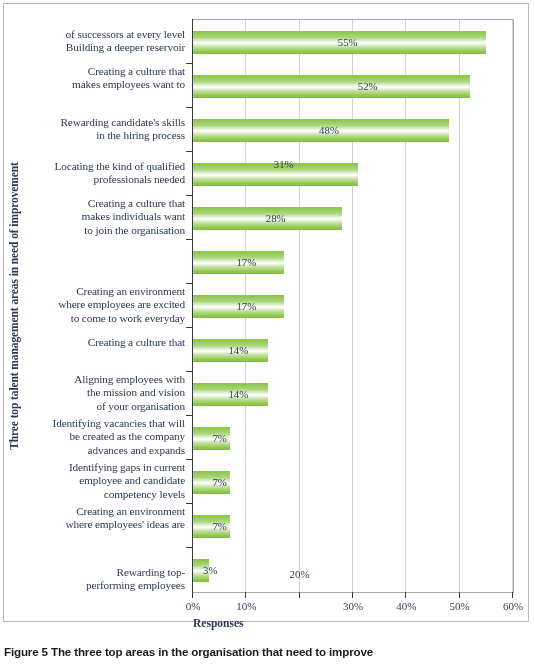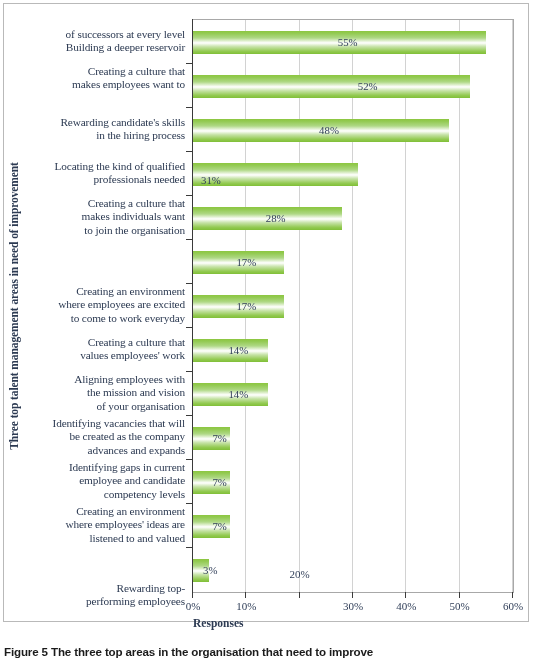--- a/index.html
+++ b/index.html
@@ -215,43 +215,41 @@
         <div>makes individuals want</div>
         <div>to join the organisation</div>
       </div>
       <div class="cat-label" style="top: 266.2px;">
         <div>Creating an environment</div>
         <div>where employees are excited</div>
         <div>to come to work everyday</div>
       </div>
       <div class="cat-label" style="top: 316.8px;">
         <div>Creating a culture that</div>
-        <div>values employees' work</div>
       </div>
       <div class="cat-label" style="top: 398.2px;">
         <div>Identifying vacancies that will</div>
         <div>be created as the company</div>
         <div>advances and expands</div>
       </div>
       <div class="cat-label" style="top: 354.2px;">
         <div>Aligning employees with</div>
         <div>the mission and vision</div>
         <div>of your organisation</div>
       </div>
       <div class="cat-label" style="top: 442.2px;">
         <div>Identifying gaps in current</div>
         <div>employee and candidate</div>
         <div>competency levels</div>
       </div>
       <div class="cat-label" style="top: 486.2px;">
         <div>Creating an environment</div>
         <div>where employees' ideas are</div>
-        <div>listened to and valued</div>
-      </div>
-      <div class="cat-label" style="top: 563px;">
+      </div>
+      <div class="cat-label" style="top: 547px;">
         <div>Rewarding top-</div>
         <div>performing employees</div>
       </div>
     </div>
 
   <div class="value-axis"></div>
   <div id="cat-ticks">
       <div class="cat-tick" style="top: 63px;"></div>
       <div class="cat-tick" style="top: 107px;"></div>
       <div class="cat-tick" style="top: 151px;"></div>
@@ -274,21 +272,21 @@
         <div class="gridline" style="left: 212.333px;"></div>
         <div class="gridline" style="left: 265.667px;"></div>
         <div class="gridline" style="left: 319px;"></div>
         <div class="bar" style="left: 0px; top: 10.5px; width: 293.333px;"></div>
         <div class="bar-label" style="top: 10.5px; left: 0px; width: 293.333px; text-align: center;">55%</div>
         <div class="bar" style="left: 0px; top: 54.5px; width: 277.333px;"></div>
         <div class="bar-label" style="top: 54.5px; left: 0px; width: 277.333px; text-align: center; margin-left: 28px;">52%</div>
         <div class="bar" style="left: 0px; top: 98.5px; width: 256px;"></div>
         <div class="bar-label" style="top: 98.5px; left: 0px; width: 256px; text-align: center;">48%</div>
         <div class="bar" style="left: 0px; top: 142.5px; width: 165.333px;"></div>
-        <div class="bar-label" style="top: 149px; left: 0px; width: 165.333px; ">31%</div>
+        <div class="bar-label" style="top: 133px; left: 0px; width: 165.333px; text-align: center;">31%</div>
         <div class="bar" style="left: 0px; top: 186.5px; width: 149.333px;"></div>
         <div class="bar-label" style="top: 186.5px; left: 0px; width: 149.333px; text-align: center;">28%</div>
         <div class="bar" style="left: 0px; top: 230.5px; width: 90.6667px;"></div>
         <div class="bar-label" style="top: 230.5px; left: 0px; width: 90.6667px; text-align: center;">17%</div>
         <div class="bar" style="left: 0px; top: 274.5px; width: 90.6667px;"></div>
         <div class="bar-label" style="top: 274.5px; left: 0px; width: 90.6667px; text-align: center;">17%</div>
         <div class="bar" style="left: 0px; top: 318.5px; width: 74.6667px;"></div>
         <div class="bar-label" style="top: 318.5px; left: 0px; width: 74.6667px; text-align: center;">14%</div>
         <div class="bar" style="left: 0px; top: 362.5px; width: 74.6667px;"></div>
         <div class="bar-label" style="top: 362.5px; left: 0px; width: 74.6667px; text-align: center;">14%</div>

